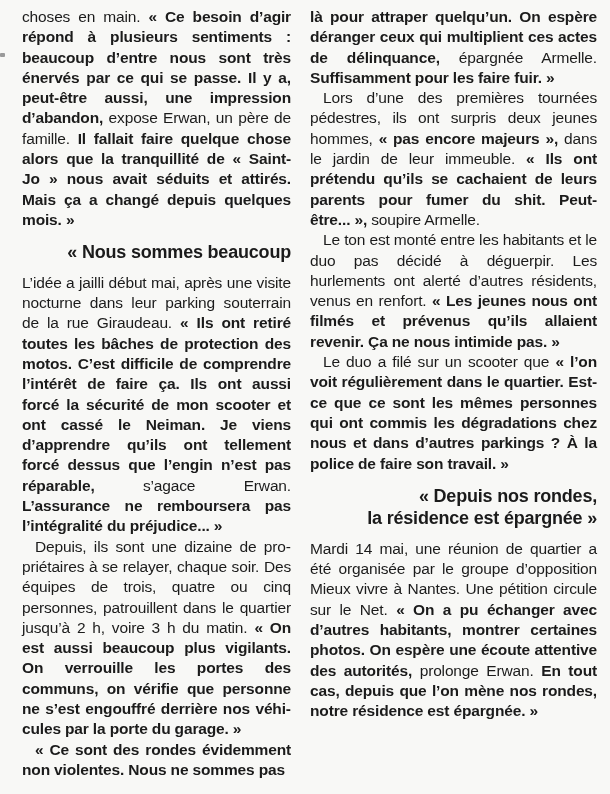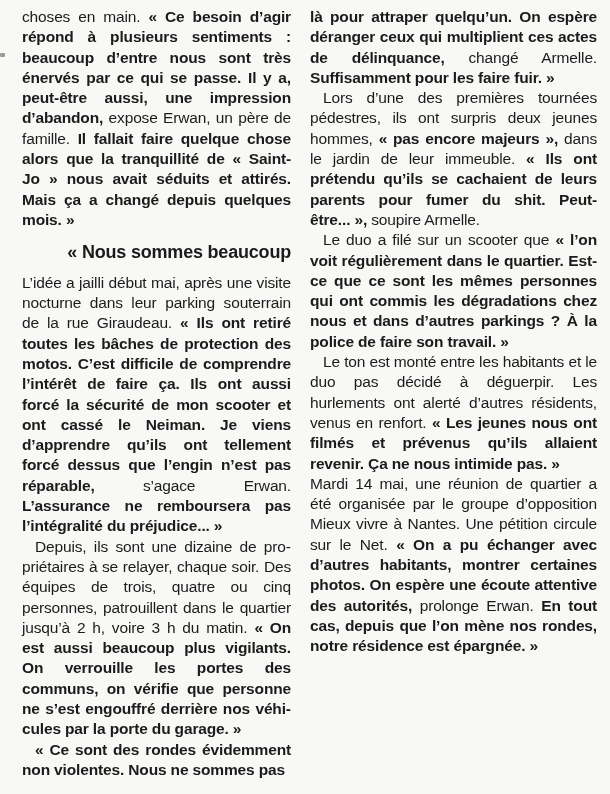--- a/index.html
+++ b/index.html
@@ -55,19 +55,20 @@
 <div class="page" style="background: rgb(248, 248, 246); color: rgb(27, 27, 27);">
   <div class="scan-artifact" style="background: rgb(154, 154, 154);"></div>
   <div class="col col-left">
       <p class="para"><span class="seg">choses en main. </span><span class="seg bold">«&nbsp;Ce besoin d’agir répond à plusieurs sentiments&nbsp;: beaucoup d’entre nous sont très énervés par ce qui se passe. Il y a, peut-être aussi, une impression d’abandon, </span><span class="seg">expose Erwan, un père de famille. </span><span class="seg bold">Il fallait faire quelque cho­se alors que la tranquillité de «&nbsp;Saint-Jo&nbsp;» nous avait séduits et attirés. Mais ça a changé depuis quelques mois.&nbsp;»</span></p>
       <h2 class="subhead"><span>«&nbsp;Nous sommes beaucoup</span><br></h2>
       <p class="para"><span class="seg">L’idée a jailli début mai, après une visite nocturne dans leur parking sou­terrain de la rue Giraudeau. </span><span class="seg bold">«&nbsp;Ils ont retiré toutes les bâches de protec­tion des motos. C’est difficile de comprendre l’intérêt de faire ça. Ils ont aussi forcé la sécurité de mon scooter et ont cassé le Neiman. Je viens d’apprendre qu’ils ont telle­ment forcé dessus que l’engin n’est pas réparable, </span><span class="seg">s’agace Erwan. </span><span class="seg bold">L’assurance ne remboursera pas l’intégralité du préjudice...&nbsp;»</span></p>
       <p class="para indent"><span class="seg">Depuis, ils sont une dizaine de pro­priétaires à se relayer, chaque soir. Des équipes de trois, quatre ou cinq personnes, patrouillent dans le quar­tier jusqu’à 2 h, voire 3 h du matin. </span><span class="seg bold">«&nbsp;On est aussi beaucoup plus vigi­lants. On verrouille les portes des communs, on vérifie que personne ne s’est engouffré derrière nos véhi­cules par la porte du garage.&nbsp;»</span></p>
       <p class="para indent"><span class="seg bold">«&nbsp;Ce sont des rondes évidemment non violentes. Nous ne sommes pas</span></p>
     </div>
   <div class="col col-right">
-      <p class="para"><span class="seg bold">là pour attraper quelqu’un. On espè­re déranger ceux qui multiplient ces actes de délinquance, </span><span class="seg">changé Armel­le. </span><span class="seg bold">Suffisamment pour les faire fuir.&nbsp;»</span></p>
+      <p class="para"><span class="seg bold">là pour attraper quelqu’un. On espè­re déranger ceux qui multiplient ces actes de délinquance, </span><span class="seg">épargnée Armel­le. </span><span class="seg bold">Suffisamment pour les faire fuir.&nbsp;»</span></p>
       <p class="para indent"><span class="seg">Lors d’une des premières tournées pédestres, ils ont surpris deux jeunes hommes, </span><span class="seg bold">«&nbsp;pas encore majeurs&nbsp;», </span><span class="seg">dans le jardin de leur immeuble. </span><span class="seg bold">«&nbsp;Ils ont prétendu qu’ils se cachaient de leurs parents pour fumer du shit. Peut-être...&nbsp;», </span><span class="seg">soupire Armelle.</span></p>
+      <p class="para indent"><span class="seg">Le ton est monté entre les habitants et le duo pas décidé à déguerpir. Les hurlements ont alerté d’autres rési­dents, venus en renfort. </span><span class="seg bold">«&nbsp;Les jeunes nous ont filmés et prévenus qu’ils allaient revenir. Ça ne nous intimide pas.&nbsp;»</span></p>
       <p class="para indent"><span class="seg">Le duo a filé sur un scooter que </span><span class="seg bold">«&nbsp;l’on voit régulièrement dans le quartier. Est-ce que ce sont les mêmes personnes qui ont commis les dégradations chez nous et dans d’autres parkings&nbsp;? À la police de fai­re son travail.&nbsp;»</span></p>
-      <p class="para indent"><span class="seg">Le ton est monté entre les habitants et le duo pas décidé à déguerpir. Les hurlements ont alerté d’autres rési­dents, venus en renfort. </span><span class="seg bold">«&nbsp;Les jeunes nous ont filmés et prévenus qu’ils allaient revenir. Ça ne nous intimide pas.&nbsp;»</span></p>
+      <h2 class="subhead"><span>«&nbsp;Depuis nos rondes,</span><br><span>la résidence est épargnée&nbsp;»</span></h2>
       <p class="para"><span class="seg">Mardi 14 mai, une réunion de quartier a été organisée par le groupe d’oppo­sition Mieux vivre à Nantes. Une péti­tion circule sur le Net. </span><span class="seg bold">«&nbsp;On a pu échanger avec d’autres habitants, montrer certaines photos. On espè­re une écoute attentive des autori­tés, </span><span class="seg">prolonge Erwan. </span><span class="seg bold">En tout cas, depuis que l’on mène nos rondes, notre résidence est épargnée.&nbsp;»</span></p>
     </div>
 </div>
 
 </body></html>

